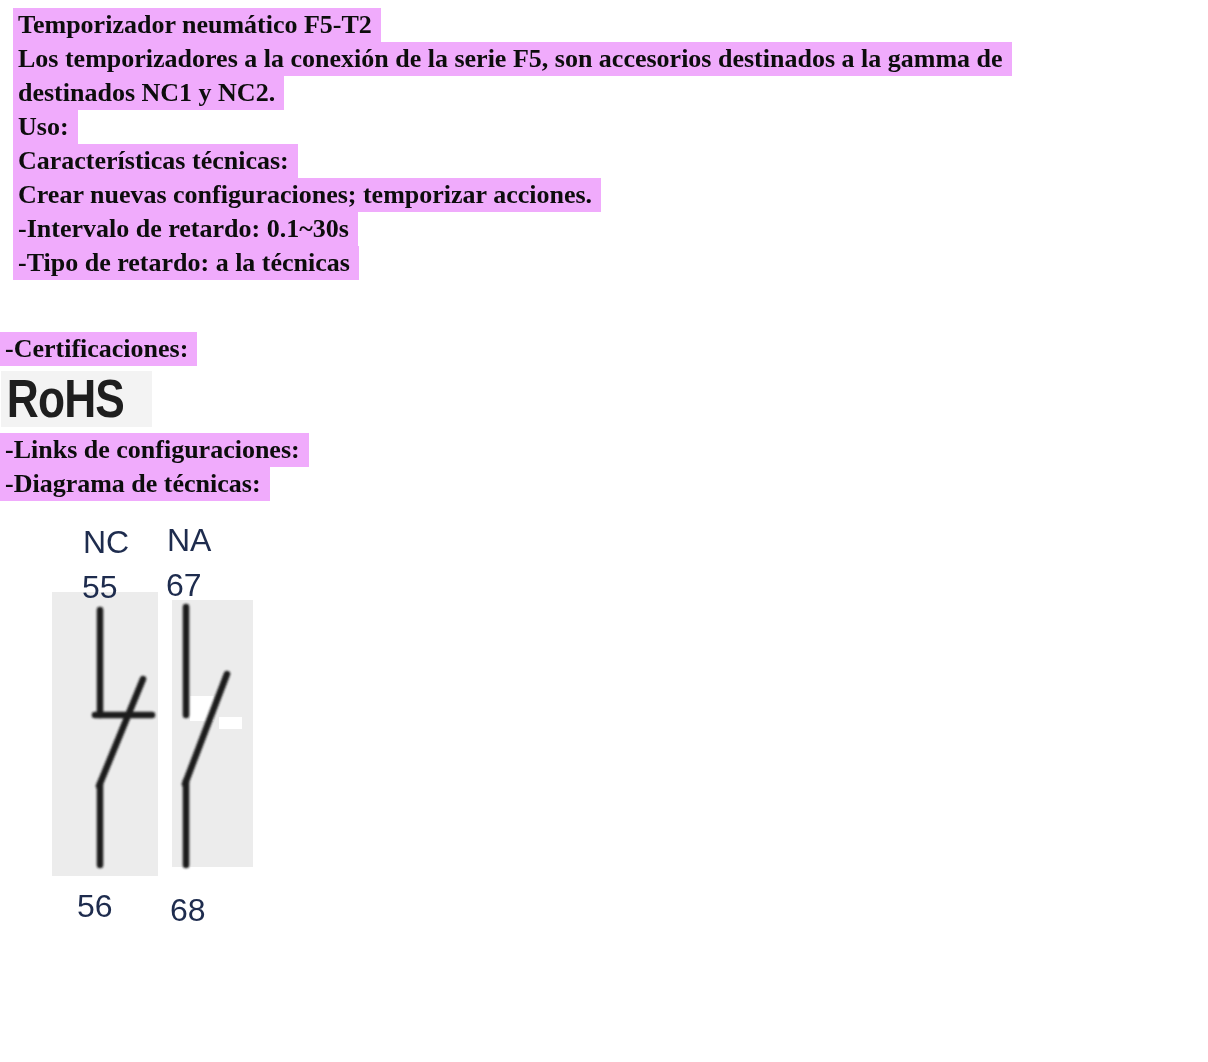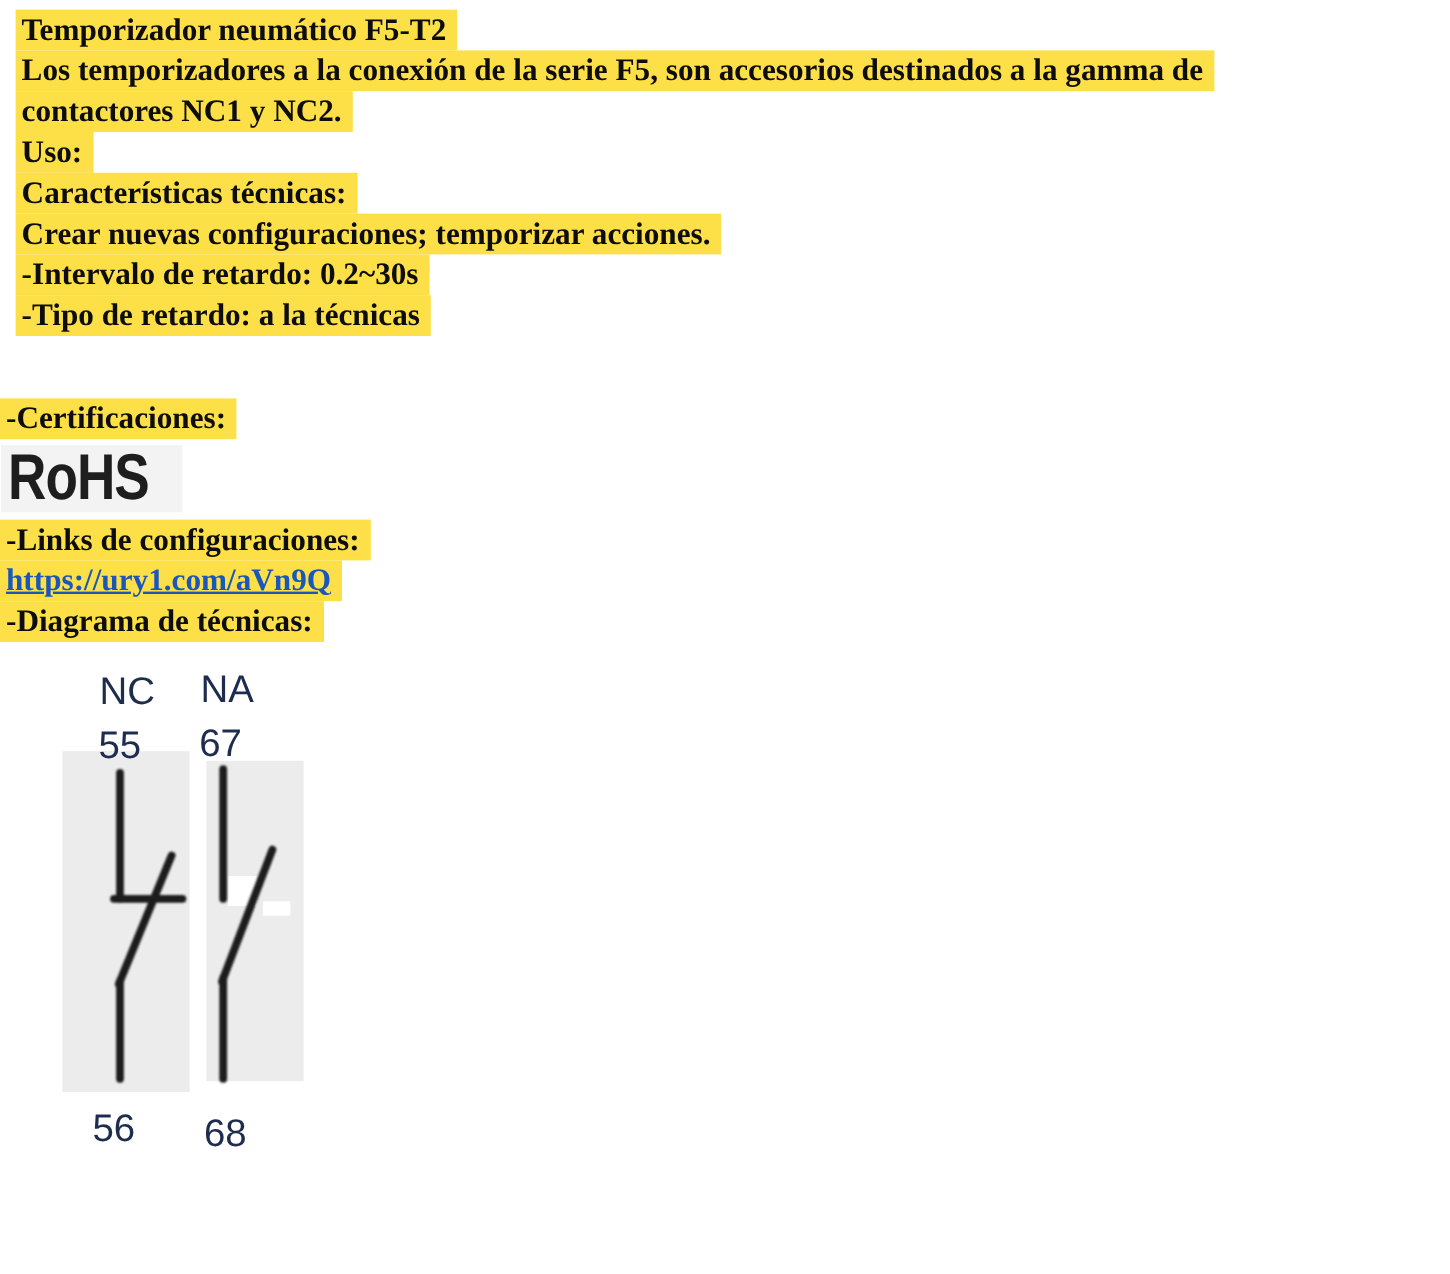--- a/index.html
+++ b/index.html
@@ -7,21 +7,21 @@
   body {
     width: 1208px; height: 1062px;
     font-family: "Liberation Serif", serif;
     overflow: hidden;
     position: relative;
   }
   
   .line { height: 34px; white-space: nowrap; }
   .hl {
     display: inline-block;
-    background: #fde047;
+    background: #f0abfc;
     font-size: 26px;
     font-weight: bold;
     line-height: 31px;
     color: #0d0d0d;
     padding: 1px 9px 2px 5px;
     white-space: nowrap;
   }
   .intro-block { padding-top: 8px; margin-left: 13px; }
   .cert-block  { margin-top: 52px; }
   
@@ -60,35 +60,34 @@
   }
 </style>
 </head>
 <body>
 
 <main>
 
   <section class="intro-block">
     <div class="line"><span class="hl">Temporizador neumático F5-T2</span></div>
     <div class="line"><span class="hl">Los temporizadores a la conexión de la serie F5, son accesorios destinados a la gamma de</span></div>
-    <div class="line"><span class="hl">contactores NC1 y NC2.</span></div>
+    <div class="line"><span class="hl">destinados NC1 y NC2.</span></div>
     <div class="line"><span class="hl">Uso:</span></div>
     <div class="line"><span class="hl">Características técnicas:</span></div>
     <div class="line"><span class="hl">Crear nuevas configuraciones; temporizar acciones.</span></div>
-    <div class="line"><span class="hl">-Intervalo de retardo: 0.2~30s</span></div>
+    <div class="line"><span class="hl">-Intervalo de retardo: 0.1~30s</span></div>
     <div class="line"><span class="hl">-Tipo de retardo: a la técnicas</span></div>
   </section>
 
   <section class="cert-block">
     <div class="line"><span class="hl">-Certificaciones:</span></div>
     <div class="rohs">
         <span>RoHS</span>
       </div>
     <div class="line"><span class="hl">-Links de configuraciones:</span></div>
-    <div class="line"><span class="hl"><a class="cert-link" href="#">https://ury1.com/aVn9Q</a></span></div>
     <div class="line"><span class="hl">-Diagrama de técnicas:</span></div>
   </section>
 
   <section class="diagram-wrap">
     <svg width="270" height="445" viewBox="40 572 270 445">
       <defs>
         <filter id="soften" x="-20%" y="-20%" width="140%" height="140%">
           <feGaussianBlur stdDeviation="0.8"></feGaussianBlur>
         </filter>
       </defs>

